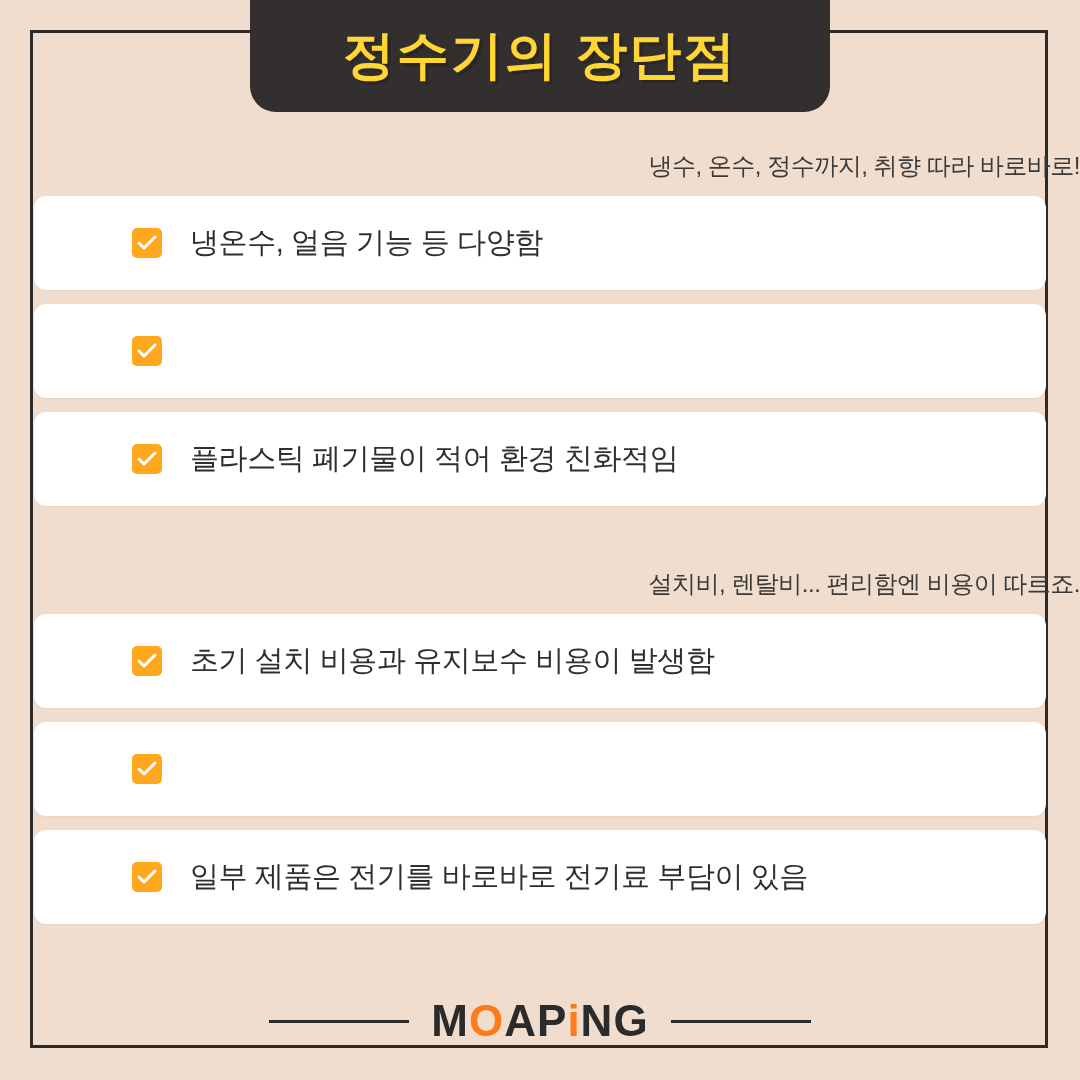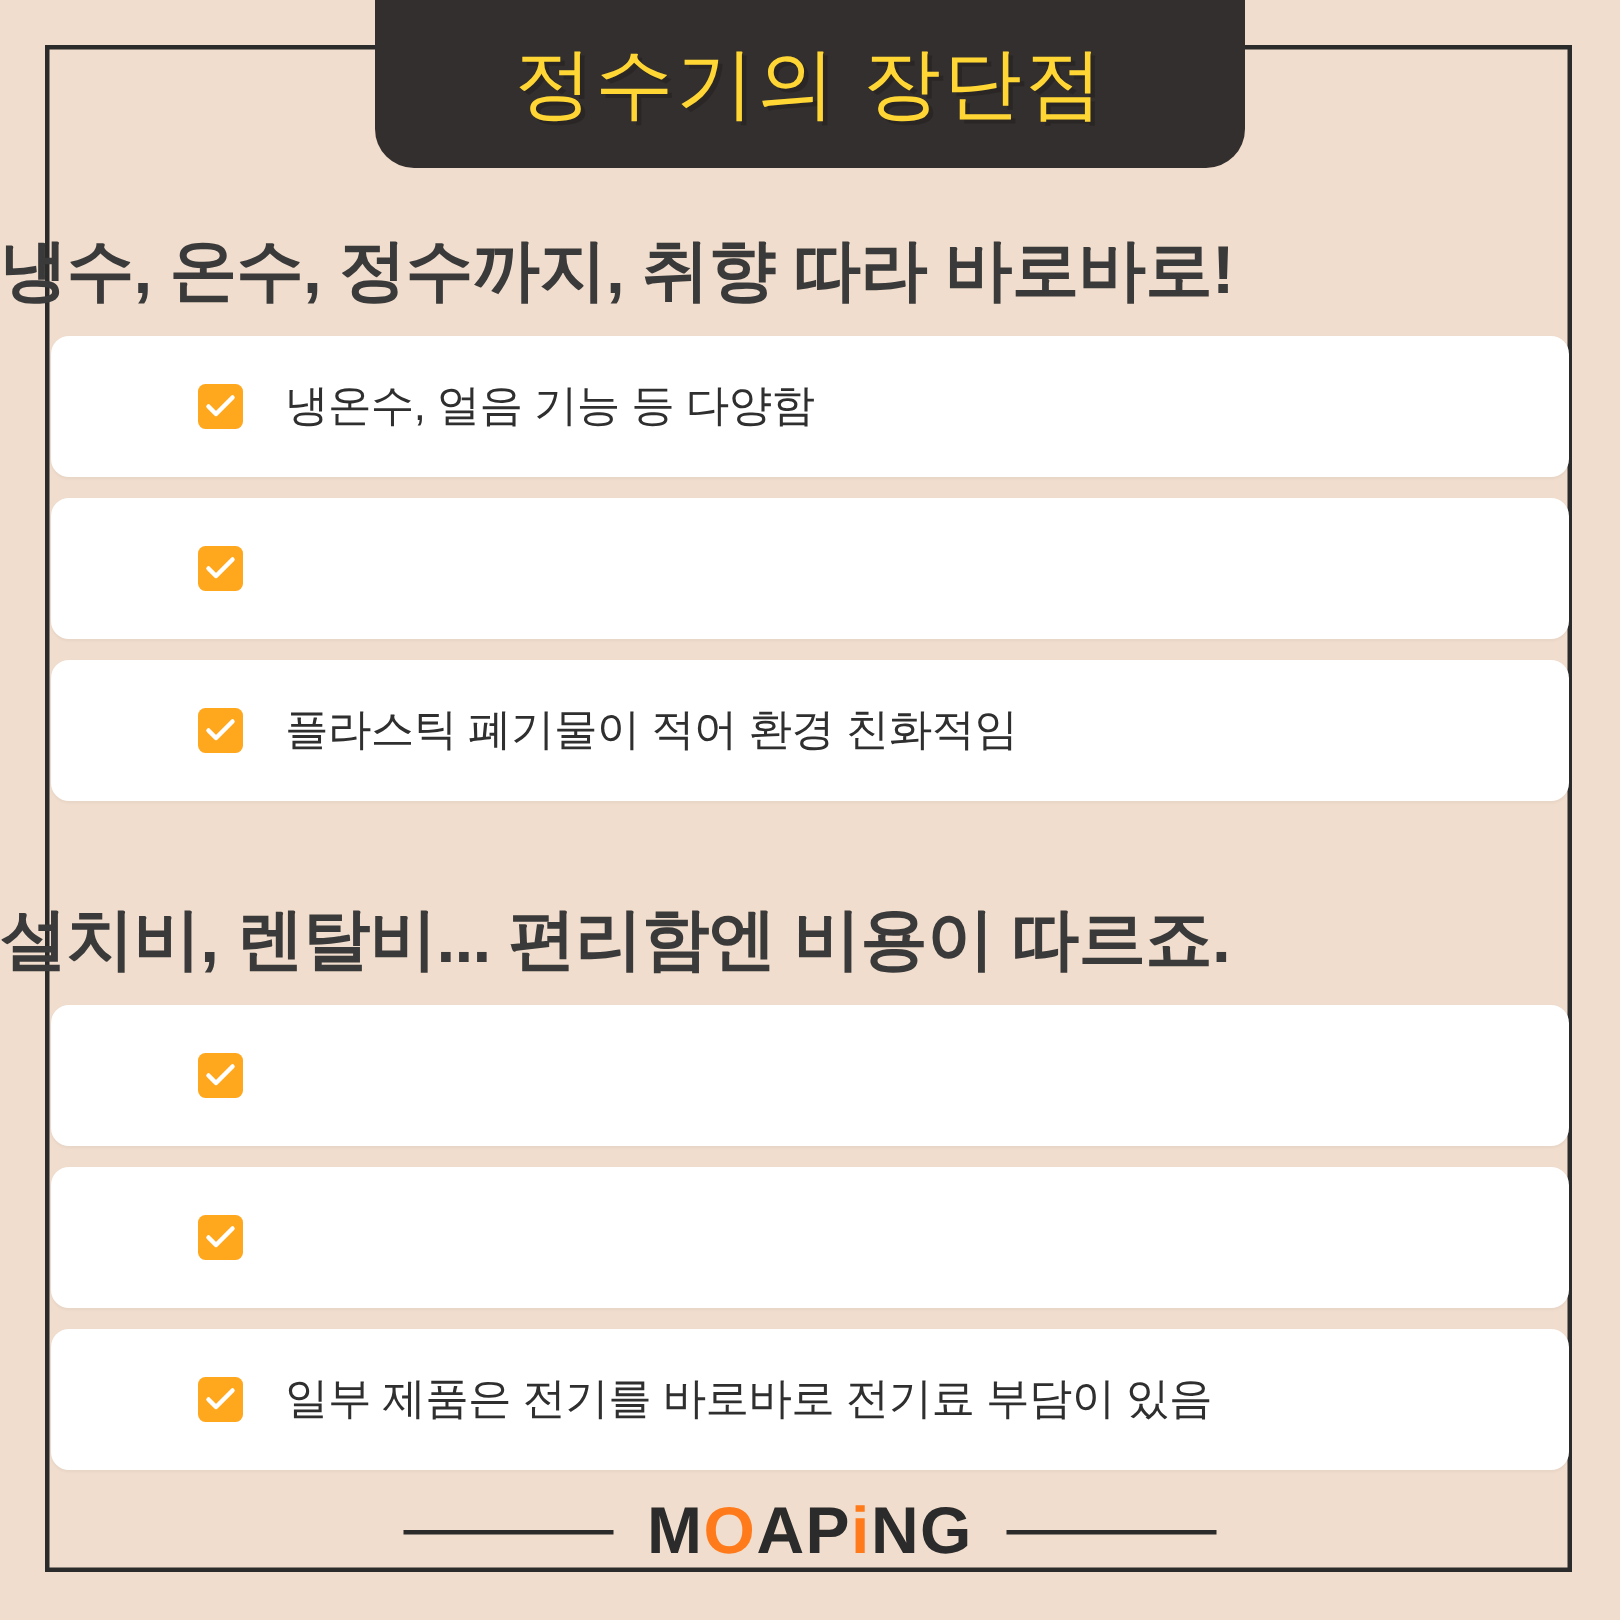--- a/index.html
+++ b/index.html
@@ -38,38 +38,38 @@
     background: #332f2e;
     border-bottom-left-radius: 26px;
     border-bottom-right-radius: 26px;
     display: flex;
     align-items: center;
     justify-content: center;
   }
   .title-tab-text {
     color: #ffd634;
     font-size: 52px;
-    font-weight: normal;
+    font-weight: bold;
     letter-spacing: 2px;
     text-shadow: 3px 3px 0 #0000002e;
   }
   .content {
     position: absolute;
     left: 0;
     top: 112px;
     width: 1080px;
   }
   .section {
     margin-top: 0;
   }
   .section-heading {
-    text-align: left;
+    text-align: right;
     color: #3a3a3a;
-    font-size: 45px;
-    font-weight: 700;
+    font-size: 24px;
+    font-weight: 400;
     letter-spacing: -0.5px;
   }
   .sec1-heading { margin-top: 38px; }
   .sec2-heading { margin-top: 62px; }
   .rows {
     margin-top: 14px;
   }
   .row {
     position: relative;
     width: 1012px;
@@ -174,20 +174,21 @@
     <div class="section">
       <div class="section-heading sec2-heading">설치비, 렌탈비... 편리함엔 비용이 따르죠.</div>
       <div class="rows">
 
         <div class="row">
           <div class="check">
             <svg width="20" height="18" viewBox="0 0 20 18">
                 <path d="M2 9 L7 14 L18 3" stroke="#ffffff" stroke-width="3" fill="none" stroke-linecap="round" stroke-linejoin="round"></path>
               </svg>
           </div>
+          <div class="row-text">초기 설치 비용과 유지보수 비용이 발생함</div>
         </div>
 
         <div class="row">
           <div class="check">
             <svg width="20" height="18" viewBox="0 0 20 18">
                 <path d="M2 9 L7 14 L18 3" stroke="#ffffff" stroke-width="3" fill="none" stroke-linecap="round" stroke-linejoin="round"></path>
               </svg>
           </div>
         </div>
 

